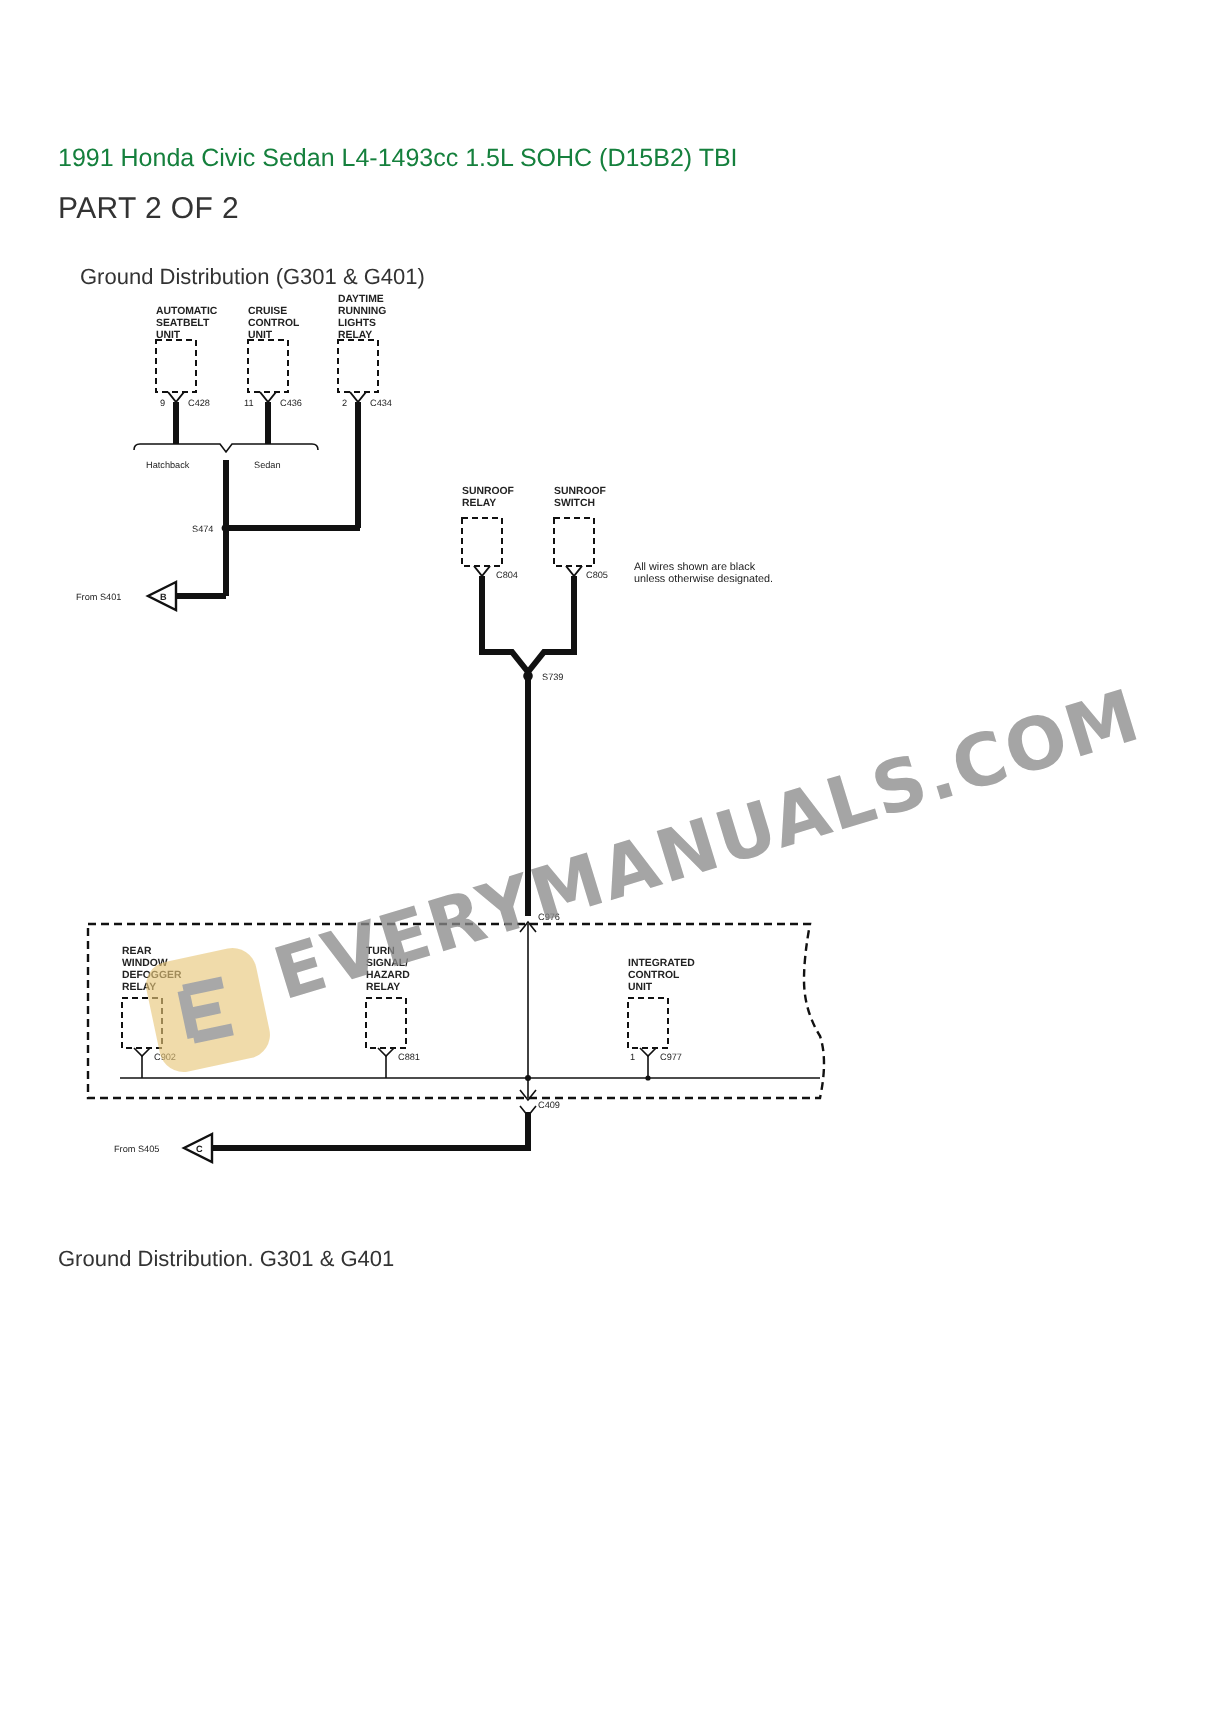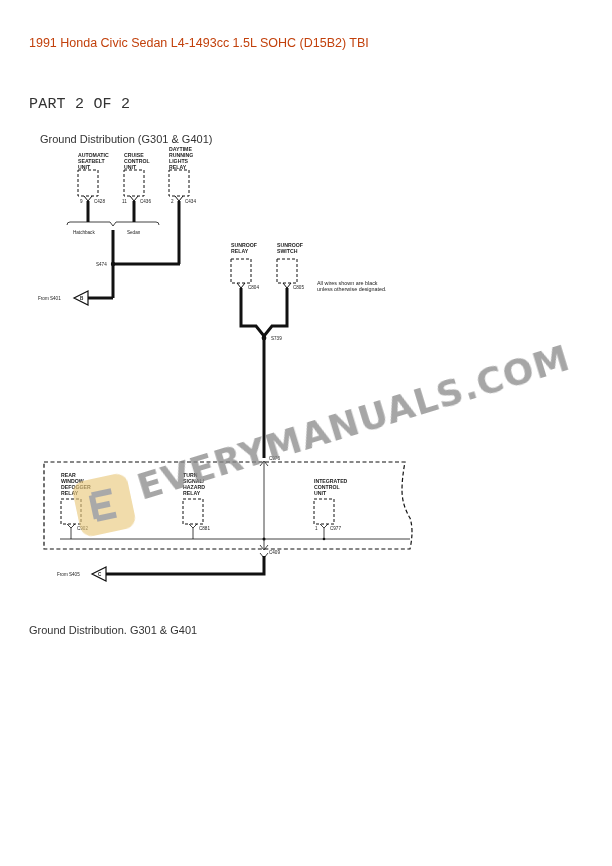--- a/index.html
+++ b/index.html
@@ -1,19 +1,19 @@
 <!DOCTYPE html>
 <html><head>
 <meta charset="utf-8">
 <style>
   html, body { margin: 0; padding: 0; background: #ffffff; }
   body { width: 612px; height: 866px; position: relative; overflow: hidden; font-family: "Liberation Sans", sans-serif; color: #222; }
   .header { position: absolute; left: 29px; top: 34px; width: 560px; }
-  .title-line { font-size: 12.5px; line-height: 19px; color: #c2410c; }
-  .part { position: absolute; left: 29px; top: 96px; font-size: 15px; color: #333; letter-spacing: 0.2px; font-family: Liberation Mono, monospace; }
+  .title-line { font-size: 12.5px; line-height: 19px; color: #15803d; margin-top: 36px; }
+  .part { position: absolute; left: 29px; top: 96px; font-size: 15px; color: #333; letter-spacing: 0.2px; }
   .fig-title { position: absolute; left: 40px; top: 133px; font-size: 11px; color: #333; }
   .caption { position: absolute; left: 29px; top: 624px; font-size: 11px; color: #333; }
   svg.diagram { position: absolute; left: 0; top: 0; }
   .lbl { font-family: "Liberation Sans", sans-serif; font-size: 5.2px; font-weight: bold; fill: #222; }
   .sm { font-family: "Liberation Sans", sans-serif; font-size: 4.6px; fill: #222; }
   .note { font-family: "Liberation Sans", sans-serif; font-size: 5.4px; fill: #222; }
   .wm { font-family: "DejaVu Sans", sans-serif; font-weight: bold; font-size: 36px; fill: #8a8a8a; opacity: 0.9; letter-spacing: 1px; }
 </style>
 </head>
 <body>

